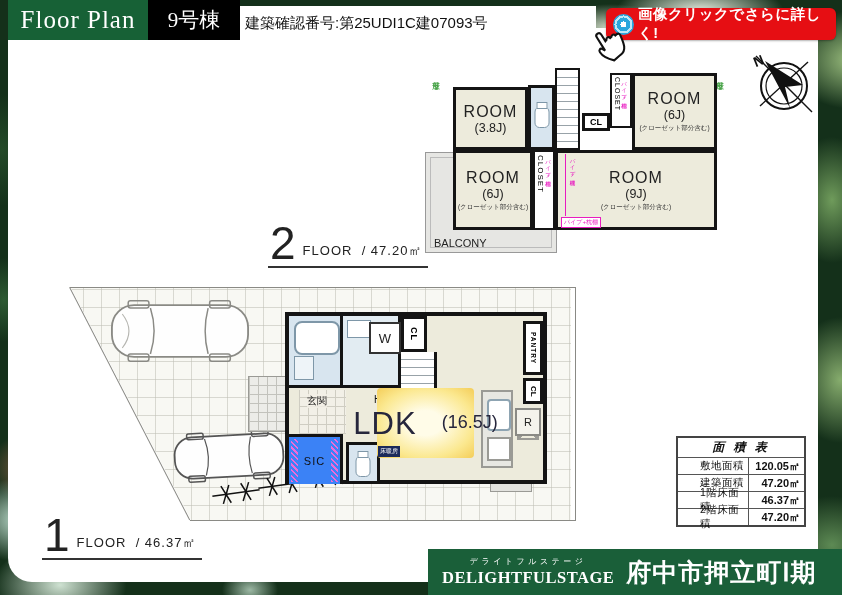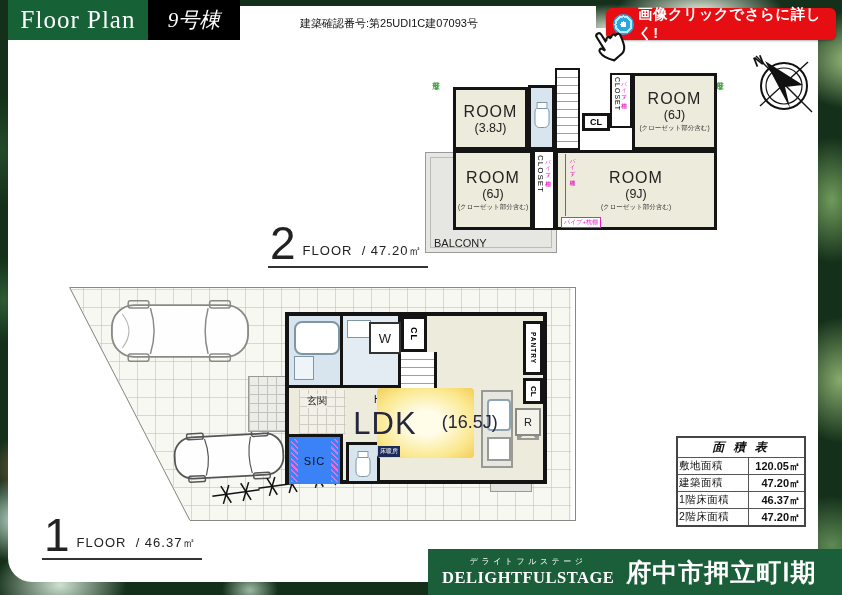--- a/index.html
+++ b/index.html
@@ -20,24 +20,24 @@
     radial-gradient(55px 50px at 28px 468px,#7d5a3f 0%,rgba(125,90,63,0) 70%),
     radial-gradient(40px 60px at 4px 300px,#2e5b33 0%,rgba(46,91,51,0) 70%),
     radial-gradient(50px 80px at 2px 150px,#244a28 0%,rgba(36,74,40,0) 70%),
     radial-gradient(40px 30px at 250px 590px,#9cb8a4 0%,rgba(156,184,164,0) 70%);}
 
   #canvas{left:8px;top:28px;width:810px;height:554px;background:#fff;border-radius:0 0 0 24px;}
 
   
   #hdr-green{left:8px;top:0;width:140px;height:40px;background:#176136;z-index:5;display:flex;align-items:center;justify-content:center;}
   #hdr-green span{color:#fff;font-family:"Liberation Serif",serif;font-size:25px;letter-spacing:1px;}
-  #hdr-black{left:148px;top:0;width:92px;height:40px;background:#000;z-index:5;display:flex;align-items:center;justify-content:center;font-style:italic;}
+  #hdr-black{left:148px;top:0;width:92px;height:40px;background:#000;z-index:5;display:flex;align-items:center;justify-content:center;}
   #hdr-black span{color:#fff;font-family:"Liberation Serif",serif;font-size:21px;}
   #hdr-conf{left:240px;top:6px;width:356px;height:34px;background:#fff;z-index:5;display:flex;align-items:center;}
-  #hdr-conf span{font-size:11px;color:#111;padding-left:14px;margin-left:46px;}
+  #hdr-conf span{font-size:15px;color:#111;padding-left:5px;}
 
   
   #badge{left:606px;top:8px;width:230px;height:32px;background:#e60e13;border-radius:6px;z-index:6;display:flex;align-items:center;box-shadow:0 1px 2px rgba(0,0,0,.3);}
   #badge .label{color:#fff;font-weight:bold;font-size:14.5px;margin-left:32px;letter-spacing:0.5px;}
   #badge-icon{position:absolute;left:7px;top:5.5px;width:21px;height:21px;border-radius:50%;
     background:radial-gradient(circle at 50% 50%, #fff 0 3px, #2aa7dd 3px 7px, #bfe7f7 7px 9px, #2aa7dd 9px 100%);}
   #hand-icon{position:absolute;left:-18px;top:13px;width:42px;height:42px;transform:rotate(-32deg);z-index:7;}
 
   
   #compass{left:748px;top:48px;width:72px;height:72px;z-index:4;}
@@ -142,21 +142,21 @@
   #pantry span{writing-mode:vertical-rl;font-size:6.5px;font-weight:bold;letter-spacing:1px;}
   #cl1f-right{left:234px;top:62px;width:20px;height:26px;background:#fff;border:3px solid #141414;display:flex;align-items:center;justify-content:center;}
   #cl1f-right span{writing-mode:vertical-rl;font-size:8px;font-weight:bold;}
   #rbox{left:226px;top:92px;width:26px;height:28px;border:2px solid #8a8a85;background:#f4f3ec;display:flex;align-items:center;justify-content:center;font-size:11px;color:#222;}
   #porch{left:490px;top:482px;width:42px;height:10px;background:#e2e2de;border:1px solid #9a9a95;z-index:2;box-sizing:border-box;}
 
   
   #area-table{left:676px;top:436px;width:130px;background:#fff;border:2px solid #444;z-index:3;box-sizing:border-box;}
   #area-table .title{height:19px;display:flex;align-items:center;justify-content:center;font-size:12px;font-weight:bold;letter-spacing:3px;color:#111;font-style:italic;}
   #area-table .trow{display:flex;height:16px;border-top:1px solid #555;align-items:center;}
-  #area-table .tlabel{flex:1;font-size:10.5px;color:#111;padding-left:1px;letter-spacing:0.5px;}
+  #area-table .tlabel{flex:1;font-size:10.5px;color:#111;padding-left:22px;letter-spacing:0.5px;}
   #area-table .tvalue{width:56px;text-align:right;font-size:11px;font-weight:bold;color:#111;padding-right:4px;border-left:1px solid #555;height:100%;display:flex;align-items:center;justify-content:flex-end;box-sizing:border-box;}
 
   
   #brand{left:428px;top:549px;width:414px;height:46px;background:#1a5f39;z-index:6;display:flex;align-items:center;padding-left:14px;box-sizing:border-box;gap:12px;}
   #brand .left{display:flex;flex-direction:column;align-items:center;}
   #brand .kana{color:#fff;font-size:8px;letter-spacing:3.5px;margin-bottom:1px;white-space:nowrap;}
   #brand .en{color:#fff;font-family:"Liberation Serif",serif;font-weight:bold;font-size:16.5px;letter-spacing:0.5px;white-space:nowrap;text-align:center;}
   #brand .name{color:#fff;font-size:25px;font-weight:bold;letter-spacing:1px;white-space:nowrap;}
 </style>
 </head>

